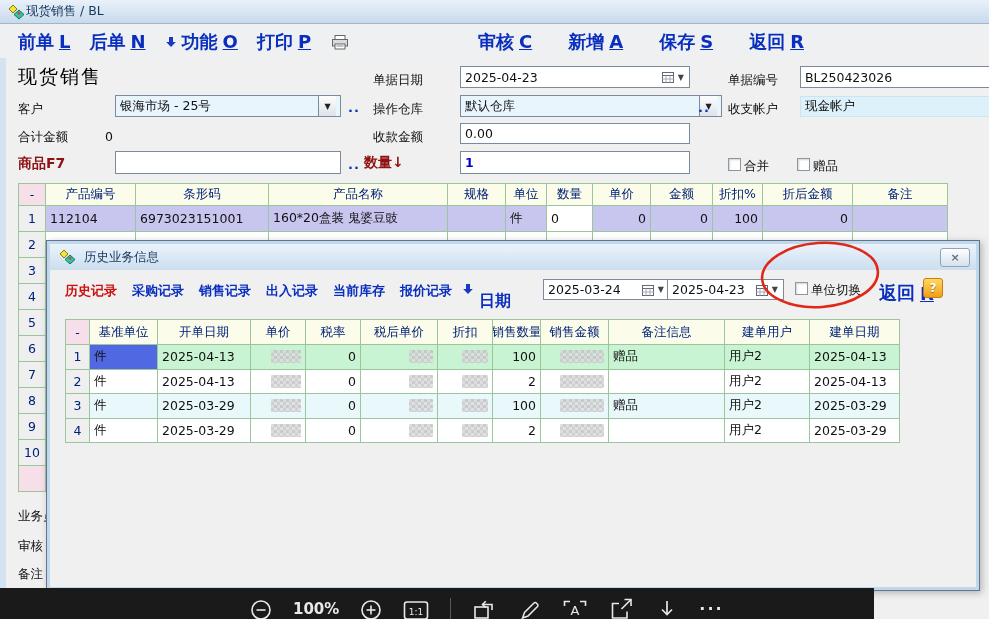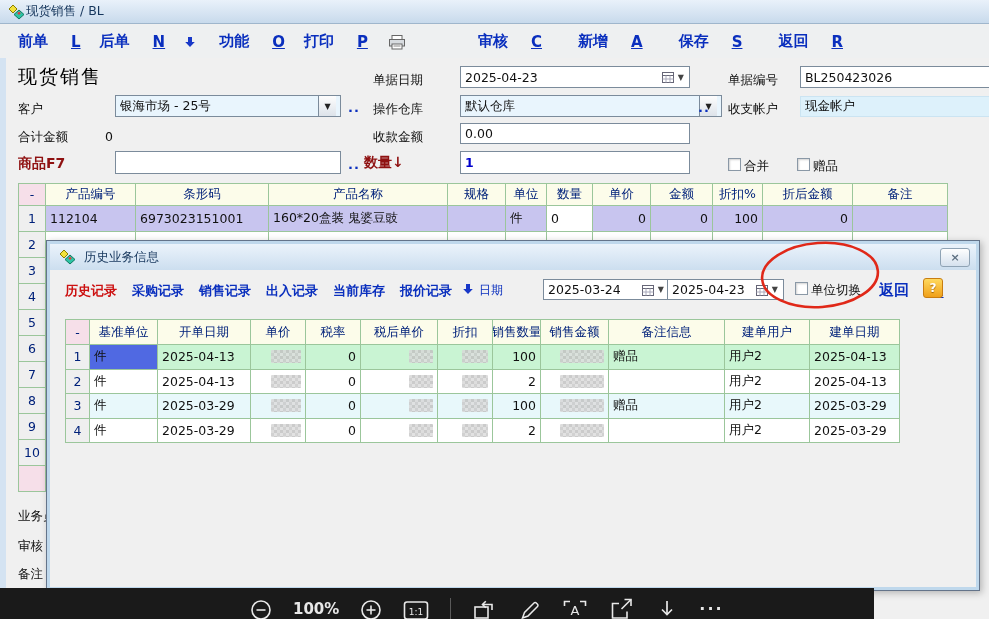--- a/index.html
+++ b/index.html
@@ -7,21 +7,21 @@
           font-family:"DejaVu Sans",sans-serif;font-size:12px;color:#111}
   .abs{position:absolute}
   
   .titlebar{position:absolute;left:0;top:0;width:989px;height:24px;
     background:linear-gradient(#e9f1fa,#c8daec);border-bottom:1px solid #9fb6cc;
     display:flex;align-items:center;padding-left:8px;box-sizing:border-box;
     color:#16365c;font-size:12.5px}
   .toolbar{position:absolute;left:0;top:25px;width:989px;height:33px;background:#eef0f1}
   .tbl{position:absolute;left:18px;top:0;height:33px;display:flex;align-items:center;gap:19px}
   .tbr{position:absolute;left:478px;top:0;height:33px;display:flex;align-items:center;gap:36px}
-  .lnk{color:#0a2fbe;font-weight:bold;font-size:15px;cursor:pointer;display:inline-flex;align-items:center;gap:23px;white-space:nowrap}
+  .lnk{color:#0a2fbe;font-weight:bold;font-size:18px;cursor:pointer;display:inline-flex;align-items:center;gap:5px;white-space:nowrap}
   .u{text-decoration:underline}
   .lstrip{position:absolute;left:0;top:58px;width:6px;height:530px;background:#d4e3f2}
   
   .lb{position:absolute;font-size:12.5px;color:#101010;white-space:nowrap}
   .pgtitle{position:absolute;left:18px;top:64px;font-size:19px;font-weight:normal;letter-spacing:2px;color:#000}
   .redlb{color:#8f1111;font-weight:bold;font-size:14px}
   .fld{position:absolute;box-sizing:border-box;border:1px solid #7b8b9b;background:#fff;
        display:flex;align-items:center;padding:0 4px;font-size:12.5px;white-space:nowrap;overflow:hidden}
   .flat{border:1px solid #cbe4f2;background:#ddf1fb}
   .dd{margin-left:auto;width:17px;align-self:stretch;border-left:1px solid #7b8b9b;
@@ -269,21 +269,21 @@
       <span class="dtab active">历史记录</span>
       <span class="dtab">采购记录</span>
       <span class="dtab">销售记录</span>
       <span class="dtab">出入记录</span>
       <span class="dtab">当前库存</span>
       <span class="dtab">报价记录</span>
     </div>
     <svg class="abs" style="left:415px;top:42px" width="12" height="12">
         <path d="M4 1h4v5h2.8L6 11 1.2 6H4z" fill="#1838c8"></path>
       </svg>
-    <div class="abs" style="left:432px;top:41px;color:#0a2fbe;font-weight:normal;font-size:12px">日期</div>
+    <div class="abs" style="left:432px;top:50px;color:#0a2fbe;font-weight:bold;font-size:16px">日期</div>
     <div class="dfld" style="left:496px;top:38px;width:127px">
       <span>2025-03-24</span>
       <span class="calwrap">
         <svg width="13" height="12">
           <rect x="0.5" y="1.5" width="11" height="10" fill="#fff" stroke="#667"></rect>
           <line x1="0.5" y1="4.5" x2="11.5" y2="4.5" stroke="#667"></line>
           <line x1="4" y1="4.5" x2="4" y2="11.5" stroke="#aab"></line>
           <line x1="8" y1="4.5" x2="8" y2="11.5" stroke="#aab"></line>
           <line x1="0.5" y1="8" x2="11.5" y2="8" stroke="#aab"></line>
         </svg>▼</span>

